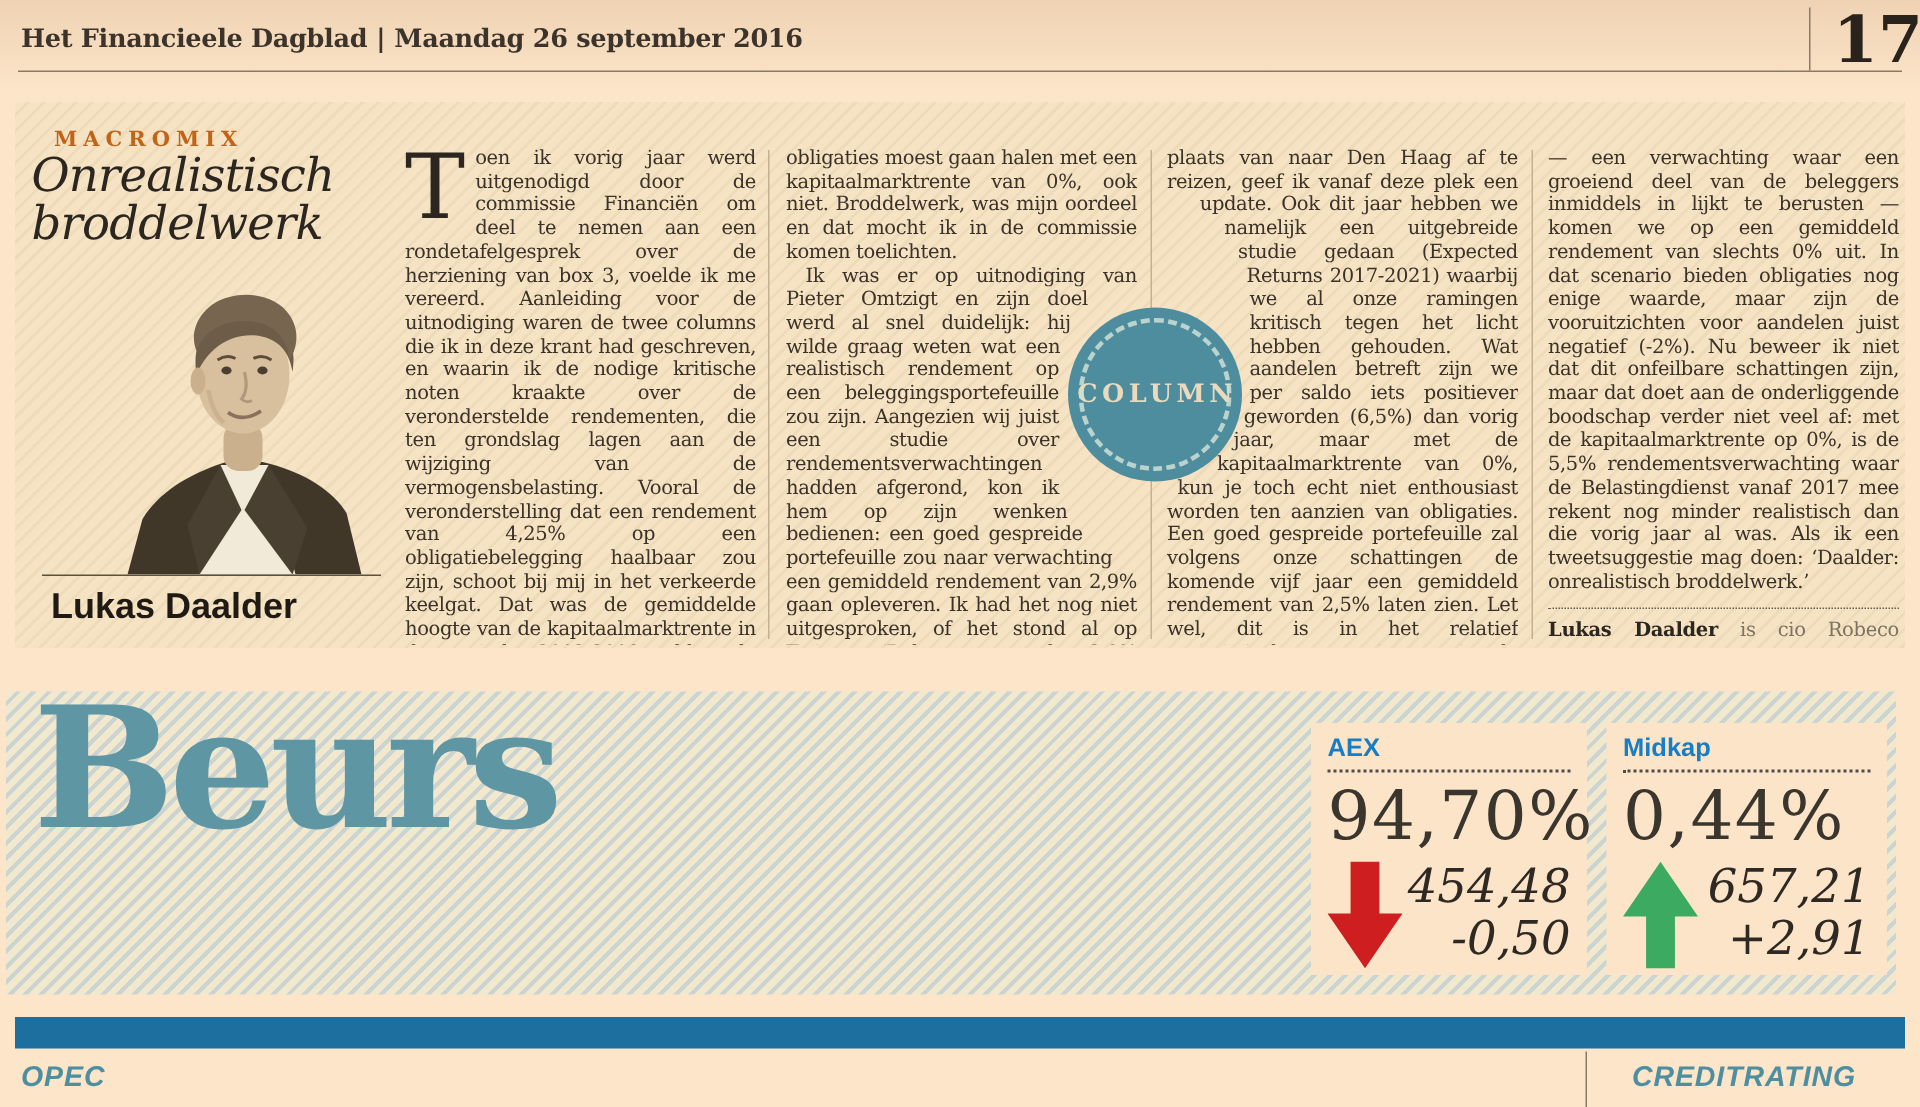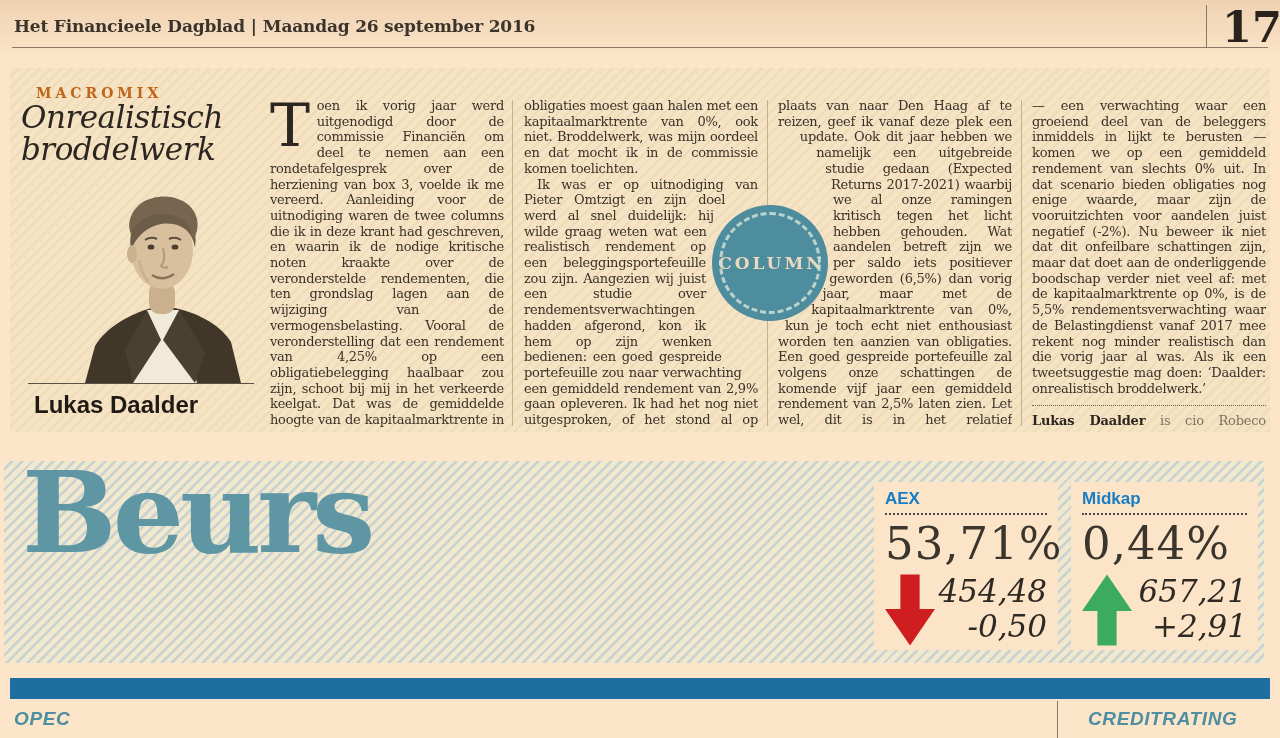--- a/index.html
+++ b/index.html
@@ -154,21 +154,21 @@
     <div class="badge">
       <span class="badge-text">COLUMN</span>
     </div>
   </section>
 
   <section class="beurs-box">
     <div class="beurs-title">Beurs</div>
 
     <div class="index-panel index-aex">
       <div class="index-name">AEX</div>
-      <div class="index-pct">53,71%</div>
+      <div class="index-pct">94,70%</div>
       <div class="index-row">
         <svg width="50" height="72" viewBox="0 0 52 74">
           <path d="M16 0 H36 V36 H52 L26 74 L0 36 H16 Z" fill="#ce1e1f"></path>
         </svg>
         <div class="index-vals">
           <div>454,48</div>
           <div>-0,50</div>
         </div>
       </div>
     </div>

